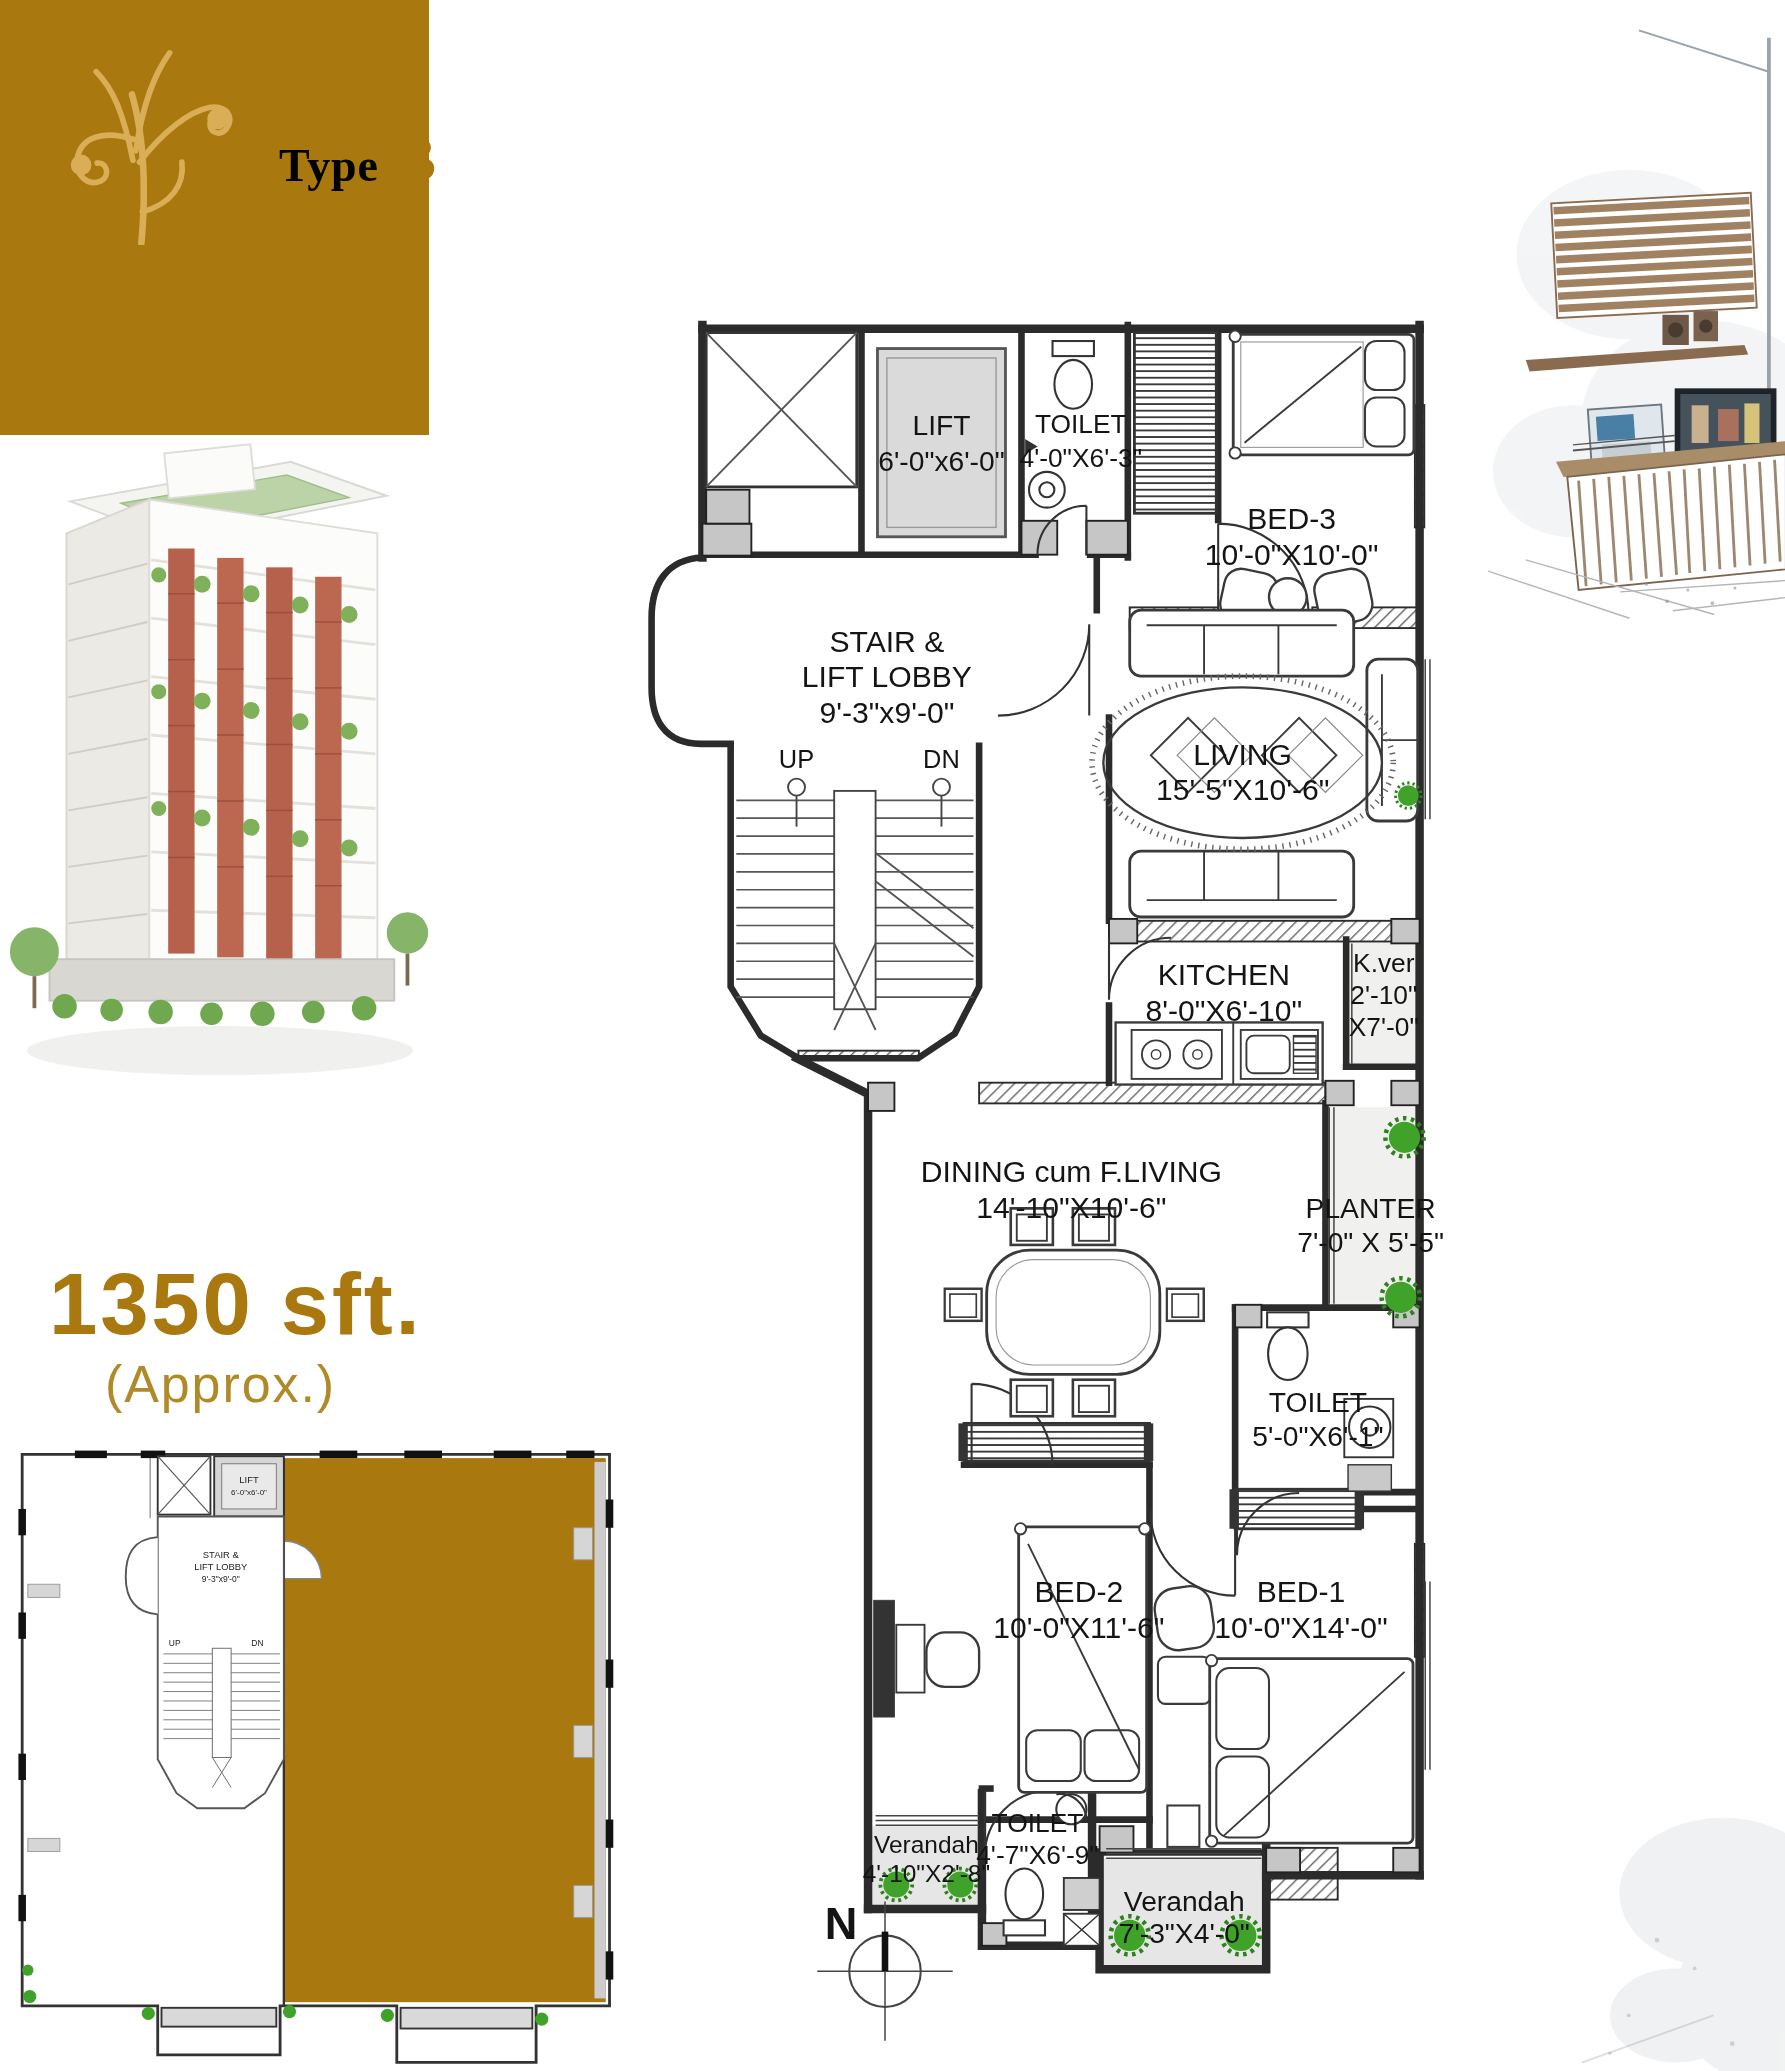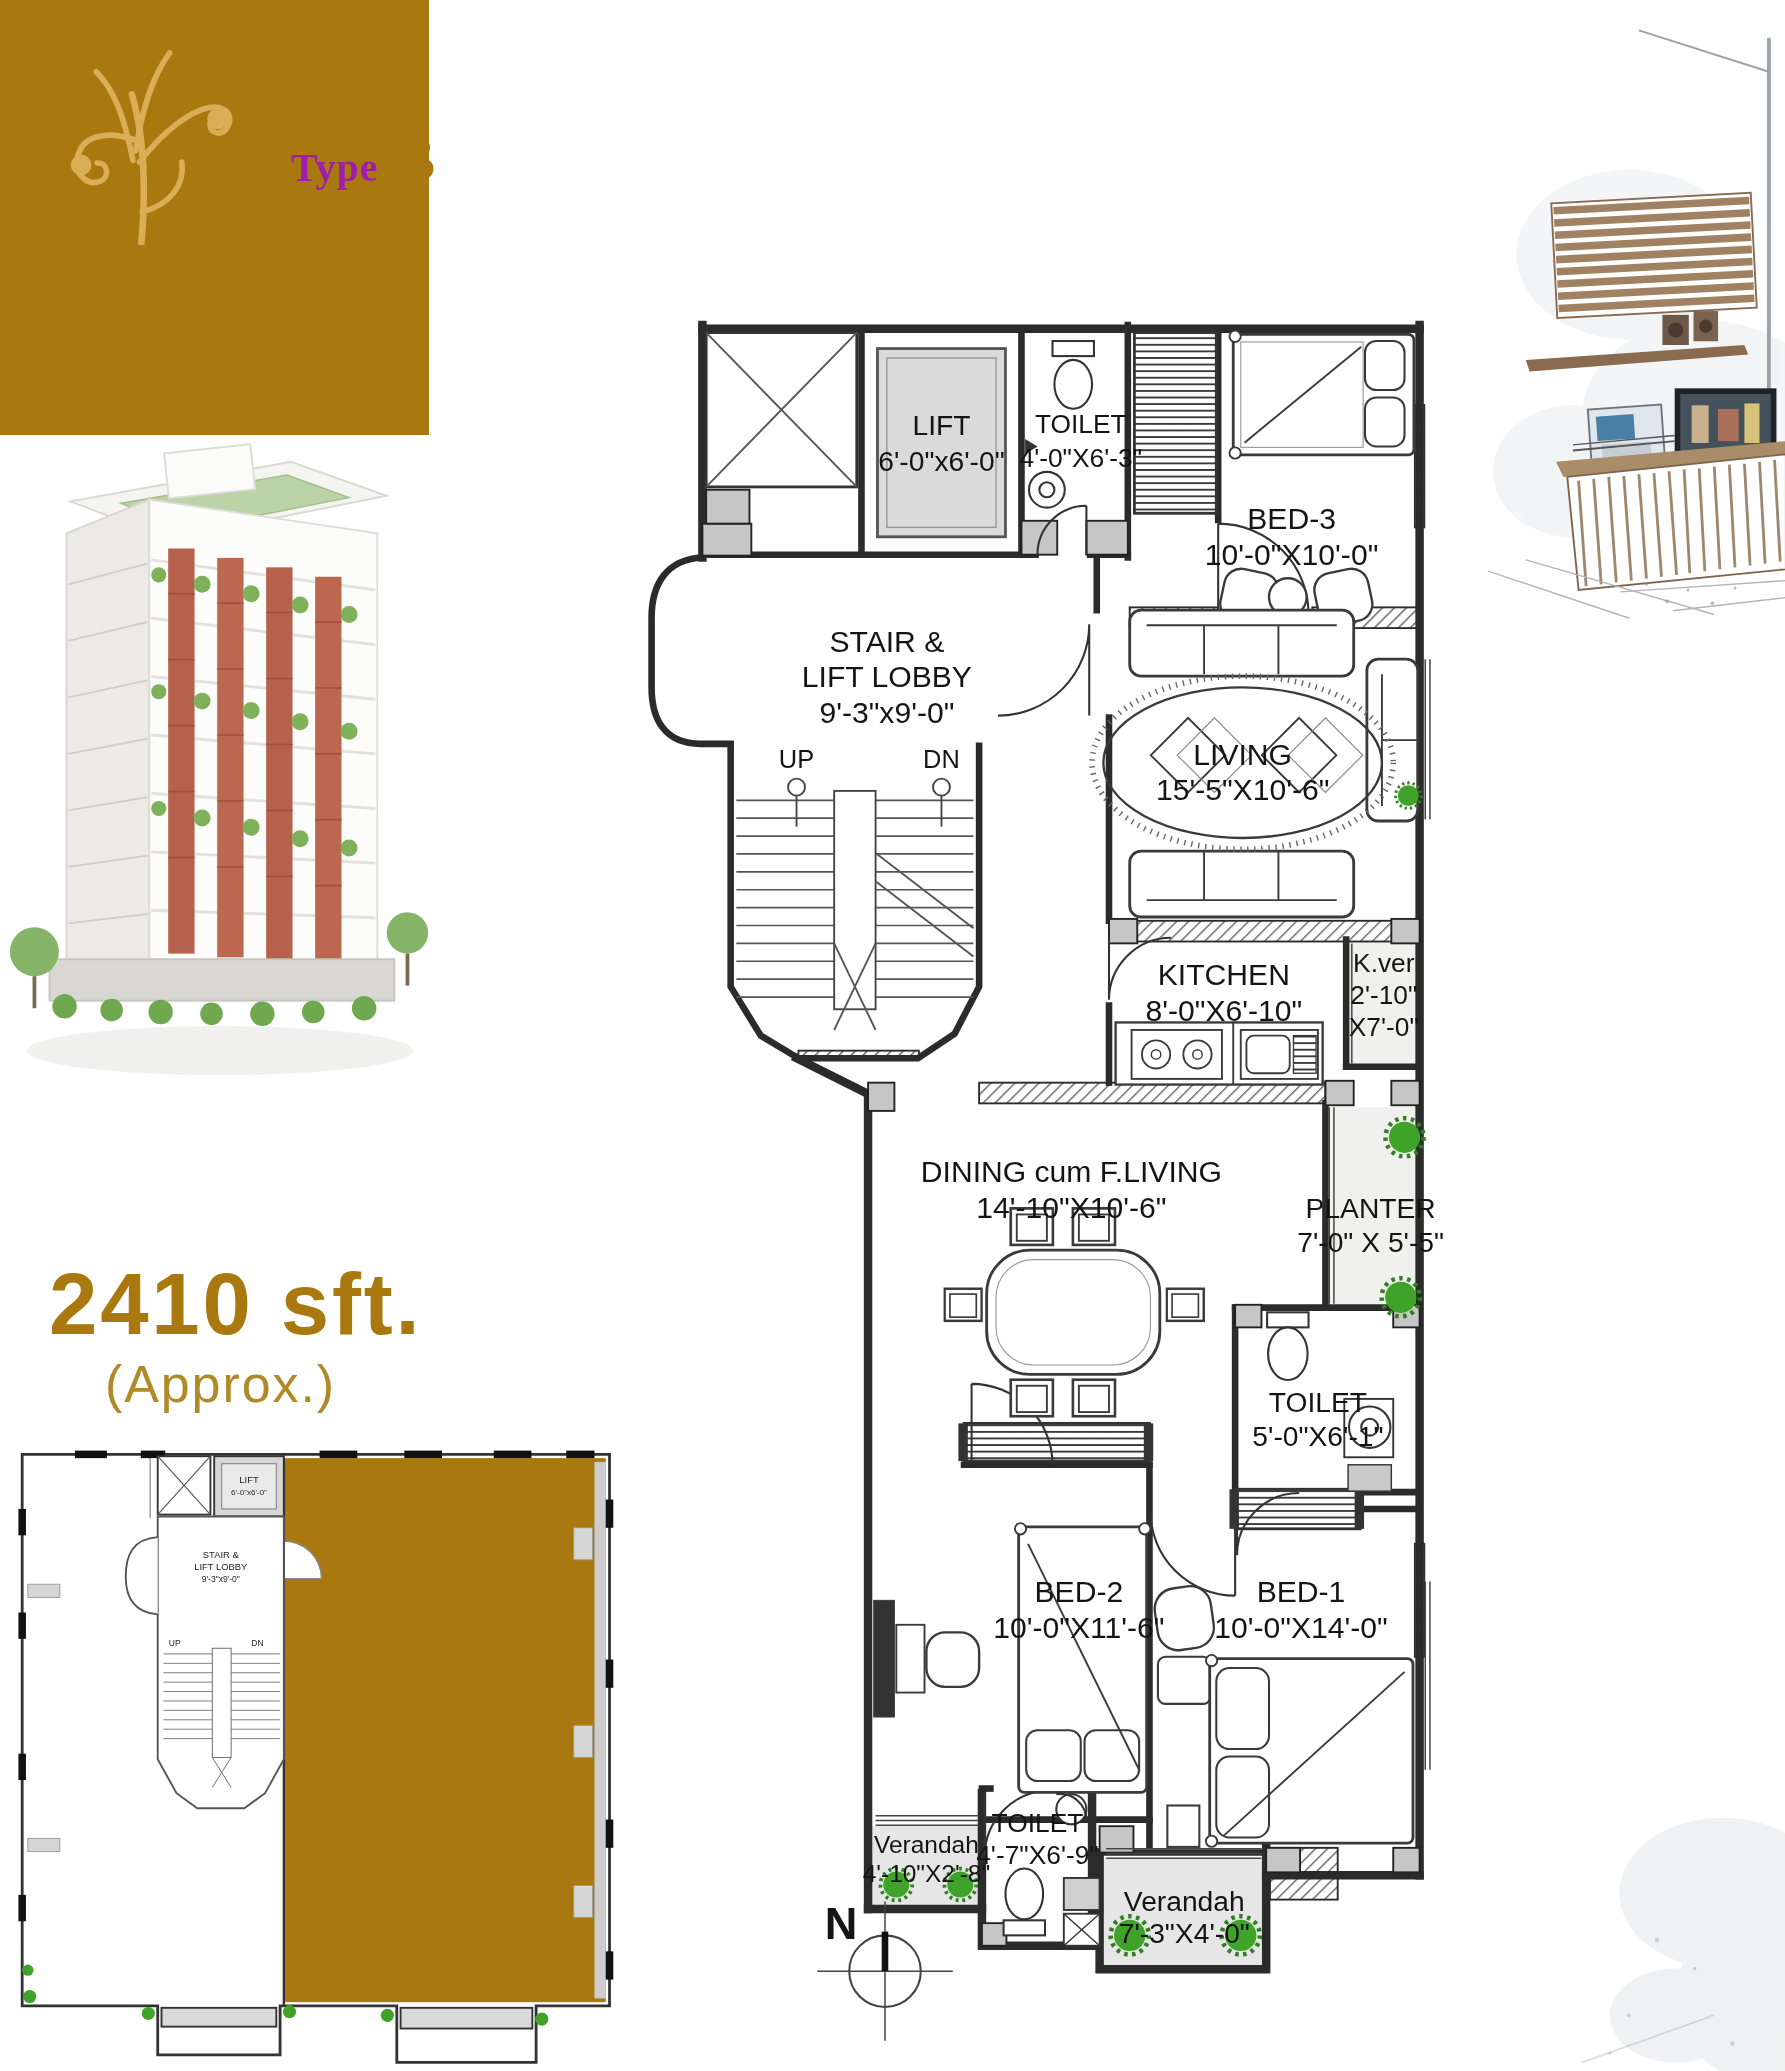--- a/index.html
+++ b/index.html
@@ -4,21 +4,21 @@
 <style>
   html,body{margin:0;padding:0;background:#ffffff;}
   #page{position:relative;width:1785px;height:2072px;background:#ffffff;overflow:hidden;
         font-family:"Liberation Sans",sans-serif;}
   .abs{position:absolute;}
   
   .gold-band{left:0;top:0;width:429px;height:435px;background:#A9780E;}
   
   .type-title{left:279px;top:121px;display:flex;gap:13px;align-items:baseline;
               font-family:"Liberation Serif",serif;font-weight:700;}
-  .type-word{color:#a21caf;font-size:40px;letter-spacing:0.9px;margin-left:12px;}
+  .type-word{color:#000000;font-size:46px;letter-spacing:0.9px;}
   .type-letter{color:#A9780E;font-size:66px;}
   
   .hdr{left:603px;top:102px;width:876px;font-family:"Liberation Serif",serif;
        color:#A9780E;font-size:40px;line-height:60px;letter-spacing:0.5px;font-weight:600;}
   
   .area-value{left:49px;top:1254px;font-size:87px;font-weight:700;color:#A9780E;letter-spacing:2.8px;}
   .area-note{left:105px;top:1347px;font-size:52px;font-weight:400;color:#B08A28;letter-spacing:1.9px;margin-top:7px;}
   
   .plab{font-family:"Liberation Sans",sans-serif;fill:#141414;}
   .kplab{font-family:"Liberation Sans",sans-serif;fill:#222222;}
@@ -135,21 +135,21 @@
         <circle cx="270" cy="606" r="13"></circle>
         <circle cx="324" cy="604" r="12"></circle>
       <circle cx="378" cy="600" r="13"></circle>
     </g>
     <circle cx="28" cy="540" r="26" fill="#86B56A"></circle>
       <line x1="28" y1="566" x2="28" y2="600" stroke="#7A6A50" stroke-width="4"></line>
     <circle cx="424" cy="520" r="22" fill="#86B56A"></circle>
       <line x1="424" y1="542" x2="424" y2="576" stroke="#7A6A50" stroke-width="4"></line>
   </svg>
 
-  <div class="abs area-value">2410 sft.</div>
+  <div class="abs area-value">1350 sft.</div>
   <div class="abs area-note">(Approx.)</div>
 
   <svg class="abs" style="left:1488px;top:19px" width="298" height="603" viewBox="0 0 316 640">
     <g fill="#9FAAB4" opacity="0.12">
       <ellipse cx="150" cy="250" rx="120" ry="90"></ellipse>
       <ellipse cx="230" cy="420" rx="130" ry="100"></ellipse>
       <ellipse cx="90" cy="480" rx="85" ry="70"></ellipse>
     </g>
     <line x1="160" y1="12" x2="298" y2="56" stroke="#9AA2AA" stroke-width="2"></line>
     <line x1="298" y1="20" x2="298" y2="452" stroke="#9AA2AA" stroke-width="4"></line>

